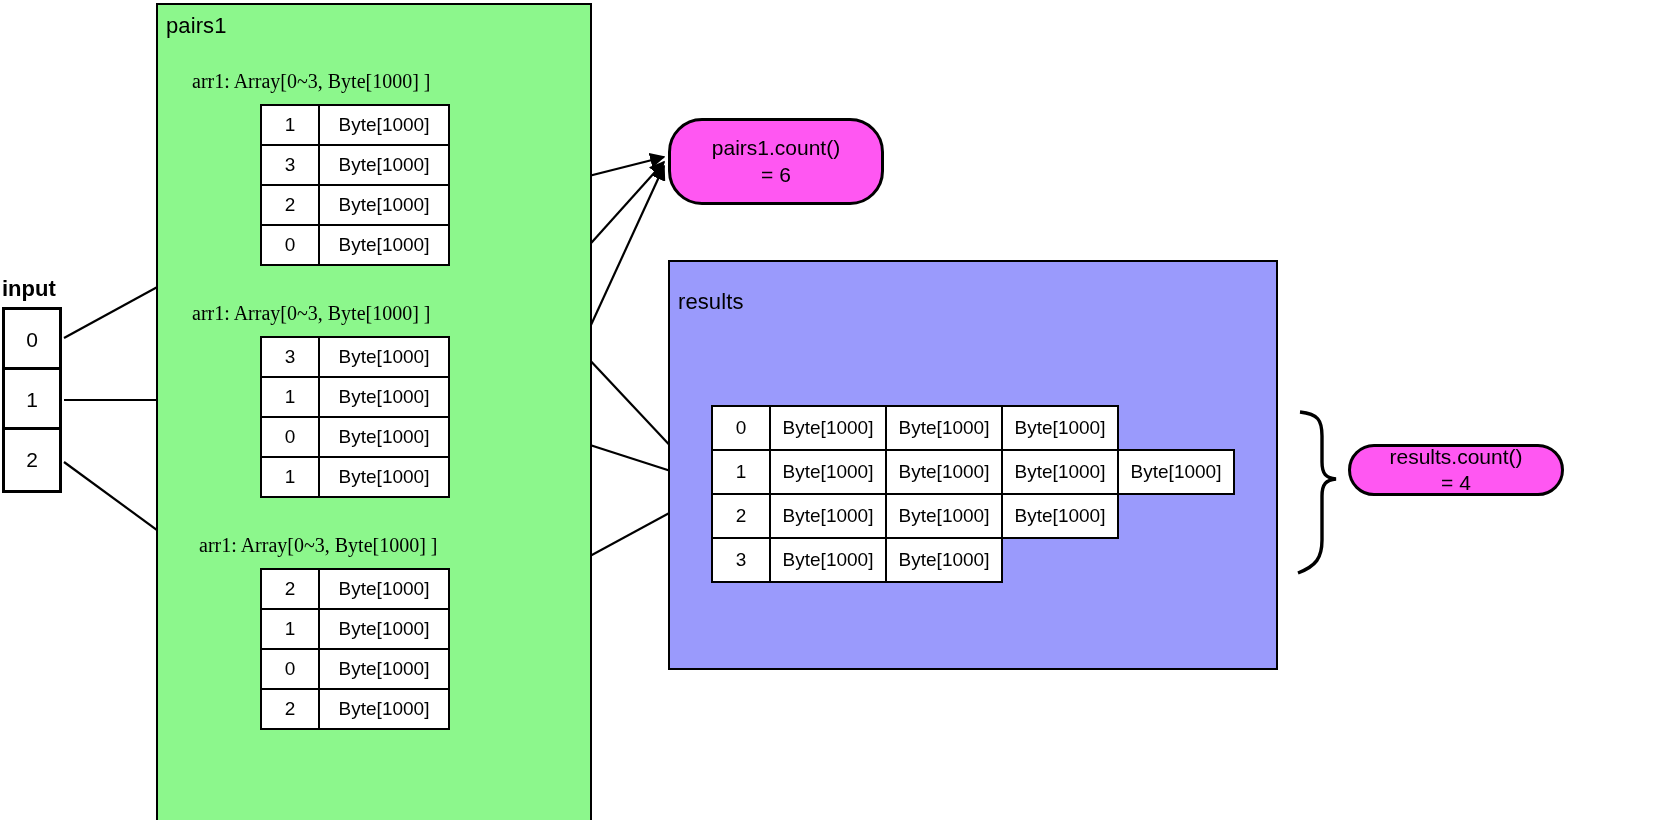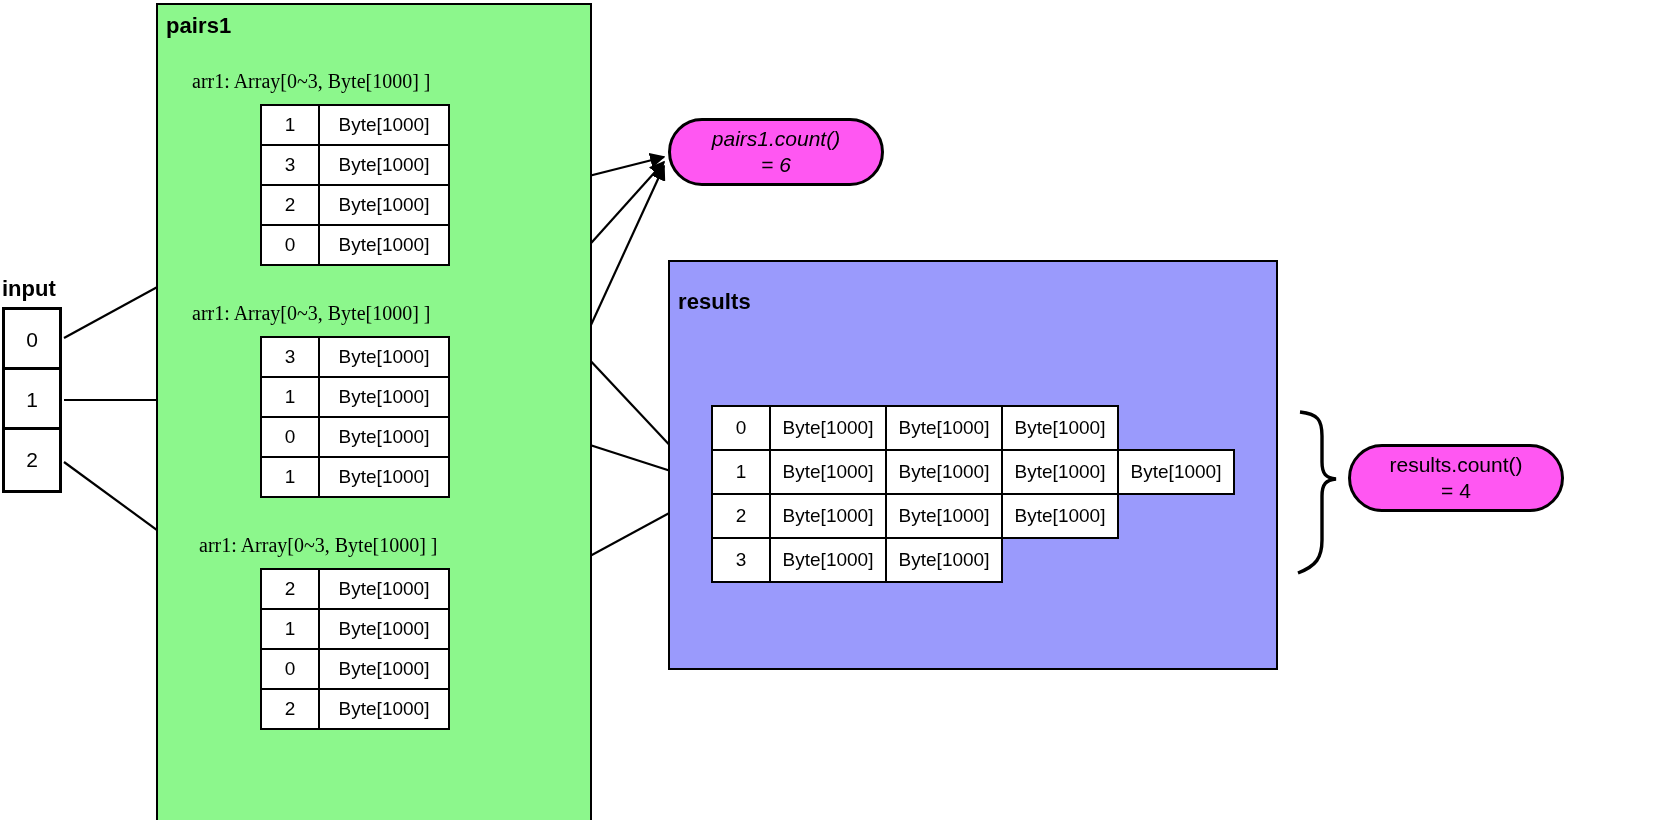--- a/index.html
+++ b/index.html
@@ -5,21 +5,21 @@
   html,body{margin:0;padding:0;background:#ffffff;}
   body{width:1666px;height:820px;position:relative;overflow:hidden;
        font-family:"Liberation Sans",sans-serif;color:#000;}
   .stage{position:absolute;left:0;top:0;width:1666px;height:820px;}
   svg.links{position:absolute;left:0;top:0;width:1666px;height:820px;pointer-events:none;}
 
   
   .box{position:absolute;border:2px solid #000;box-sizing:border-box;}
   #pairs1-box{left:156px;top:3px;width:436px;height:822px;background:#8cf78c;}
   #results-box{left:668px;top:260px;width:610px;height:410px;background:#9a9afc;}
-  .box-title{position:absolute;font-weight:bold;font-size:22px;letter-spacing:.1px;}
+  .box-title{position:absolute;font-weight:normal;font-size:22px;letter-spacing:.1px;}
   #pairs1-title{left:166px;top:13px;}
   #results-title{left:678px;top:289px;}
 
   
   #input-label{position:absolute;left:2px;top:260px;font-weight:bold;font-size:22px;margin-top:16px;}
   #input-table{position:absolute;left:2px;top:307px;width:60px;border:3px solid #000;
                border-bottom-width:3px;box-sizing:border-box;background:#fff;}
   #input-table .cell{height:60px;line-height:60px;text-align:center;font-size:21px;
                      border-bottom:3px solid #000;background:#fff;box-sizing:border-box;}
   #input-table .cell:last-child{border-bottom:none;}
@@ -40,22 +40,22 @@
                     box-sizing:border-box;text-align:center;white-space:nowrap;}
   #results-table td.k{width:58px;}
   #results-table td.v{width:116px;}
   #results-table td.empty{border:none;background:transparent;}
   #results-caption{position:absolute;left:793px;top:345px;font-size:21px;white-space:nowrap;}
 
   
   .pill{position:absolute;background:#ff57f2;border:3px solid #000;border-radius:34px;
         display:flex;align-items:center;justify-content:center;text-align:center;
         font-size:21px;line-height:1.25;box-sizing:border-box;}
-  #pill-pairs1{left:668px;top:118px;width:216px;height:68px;font-style:italic;}
-  #pill-results{left:1348px;top:444px;width:216px;height:68px;}
+  #pill-pairs1{left:668px;top:118px;width:216px;height:87px;}
+  #pill-results{left:1348px;top:444px;width:216px;height:52px;}
 </style>
 </head>
 <body>
 
 <div class="stage">
 
   <svg class="links" viewBox="0 0 1666 820" xmlns="http://www.w3.org/2000/svg">
     <defs>
       <marker id="ah" viewBox="0 0 10 10" refX="9" refY="5" markerWidth="7" markerHeight="7" orient="auto-start-reverse">
         <path d="M 0 0 L 10 5 L 0 10 z" fill="#000"></path>

